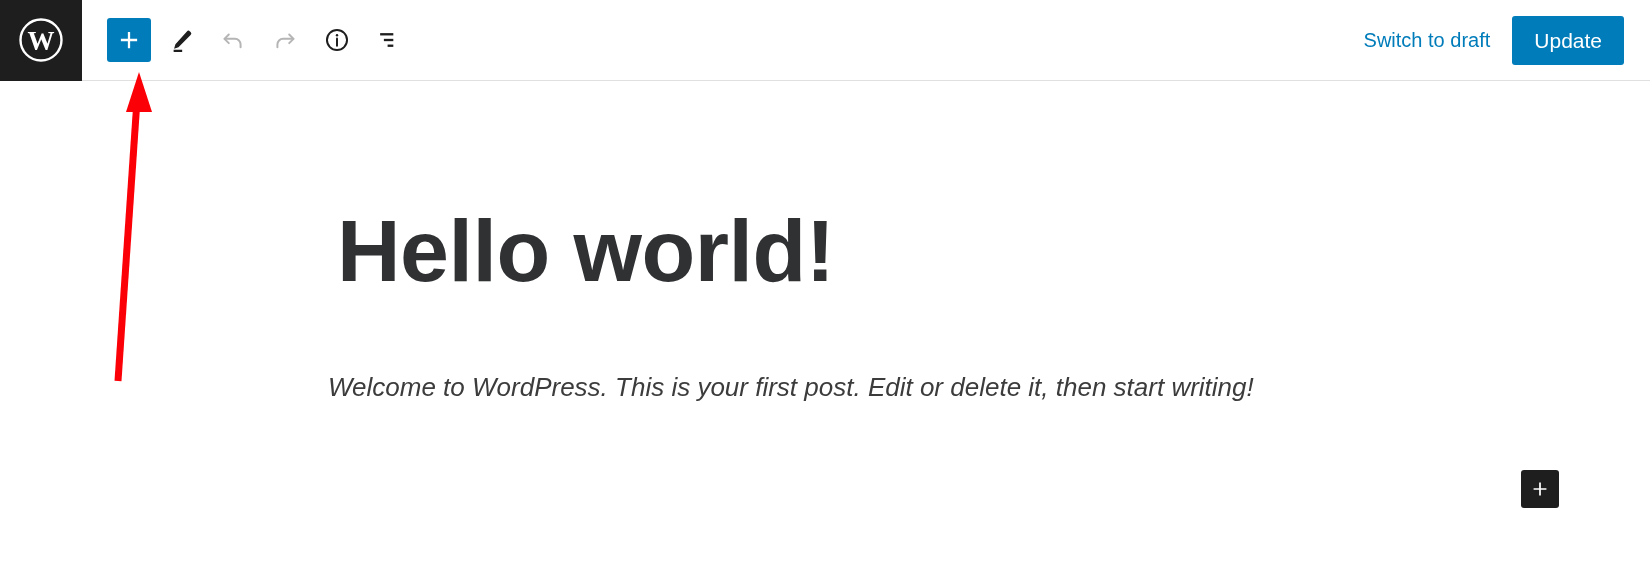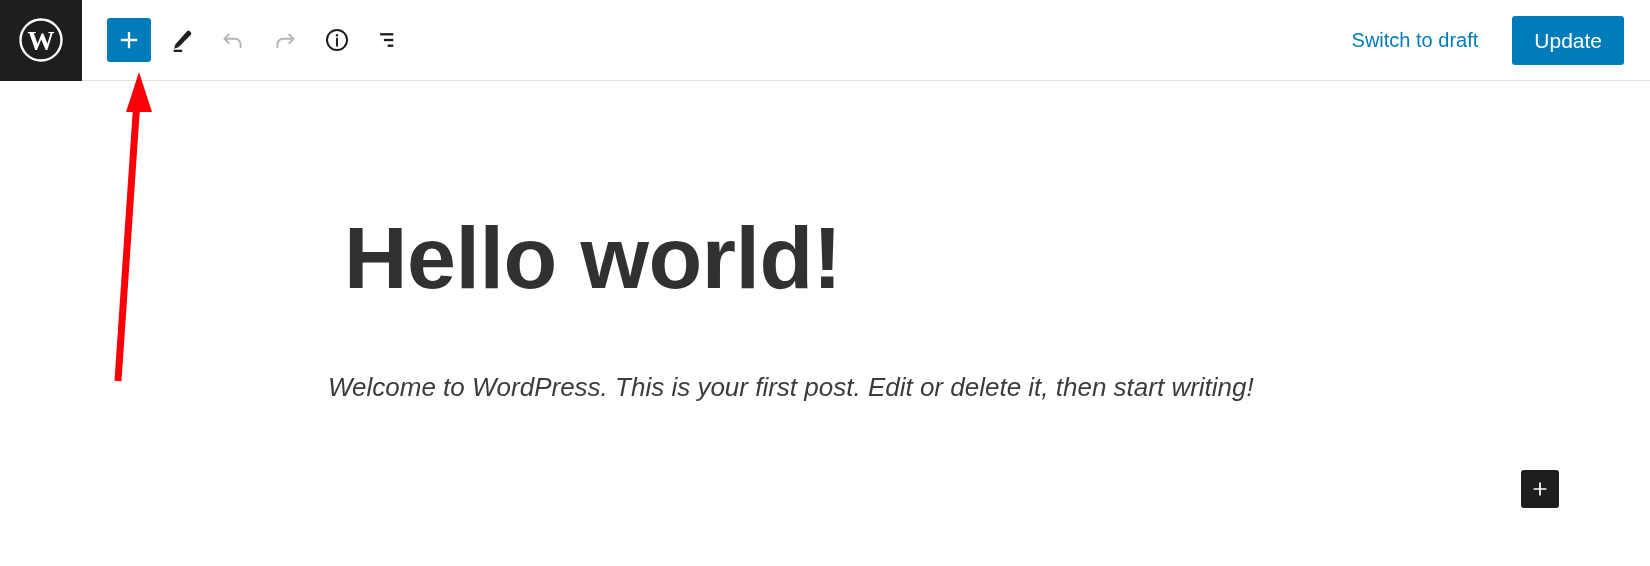--- a/index.html
+++ b/index.html
@@ -68,21 +68,21 @@
     border-radius: 3px;
   }
   .tb-btn.disabled { cursor: default; }
 
   .toolbar-right {
     margin-left: auto;
     display: flex;
     align-items: center;
     height: 81px;
     padding-right: 26px;
-    gap: 12px;
+    gap: 0;
   }
 
   .text-link-btn {
     background: transparent;
     border: none;
     color: #007cba;
     font-family: "Liberation Sans", sans-serif;
     font-size: 20px;
     line-height: 1;
     padding: 10px 17px;
@@ -112,21 +112,21 @@
     width: 1650px;
     height: 485px;
     background: #ffffff;
     overflow: hidden;
   }
 
   .post-title {
     position: absolute;
     left: 328px;
     top: 113px;
-    margin: 16px;
+    margin: 9px;
     font-family: "Liberation Sans", sans-serif;
     font-size: 88px;
     font-weight: bold;
     line-height: 1.1;
     color: #2f3133;
     letter-spacing: -0.5px;
     white-space: nowrap;
   }
 
   .post-paragraph {

